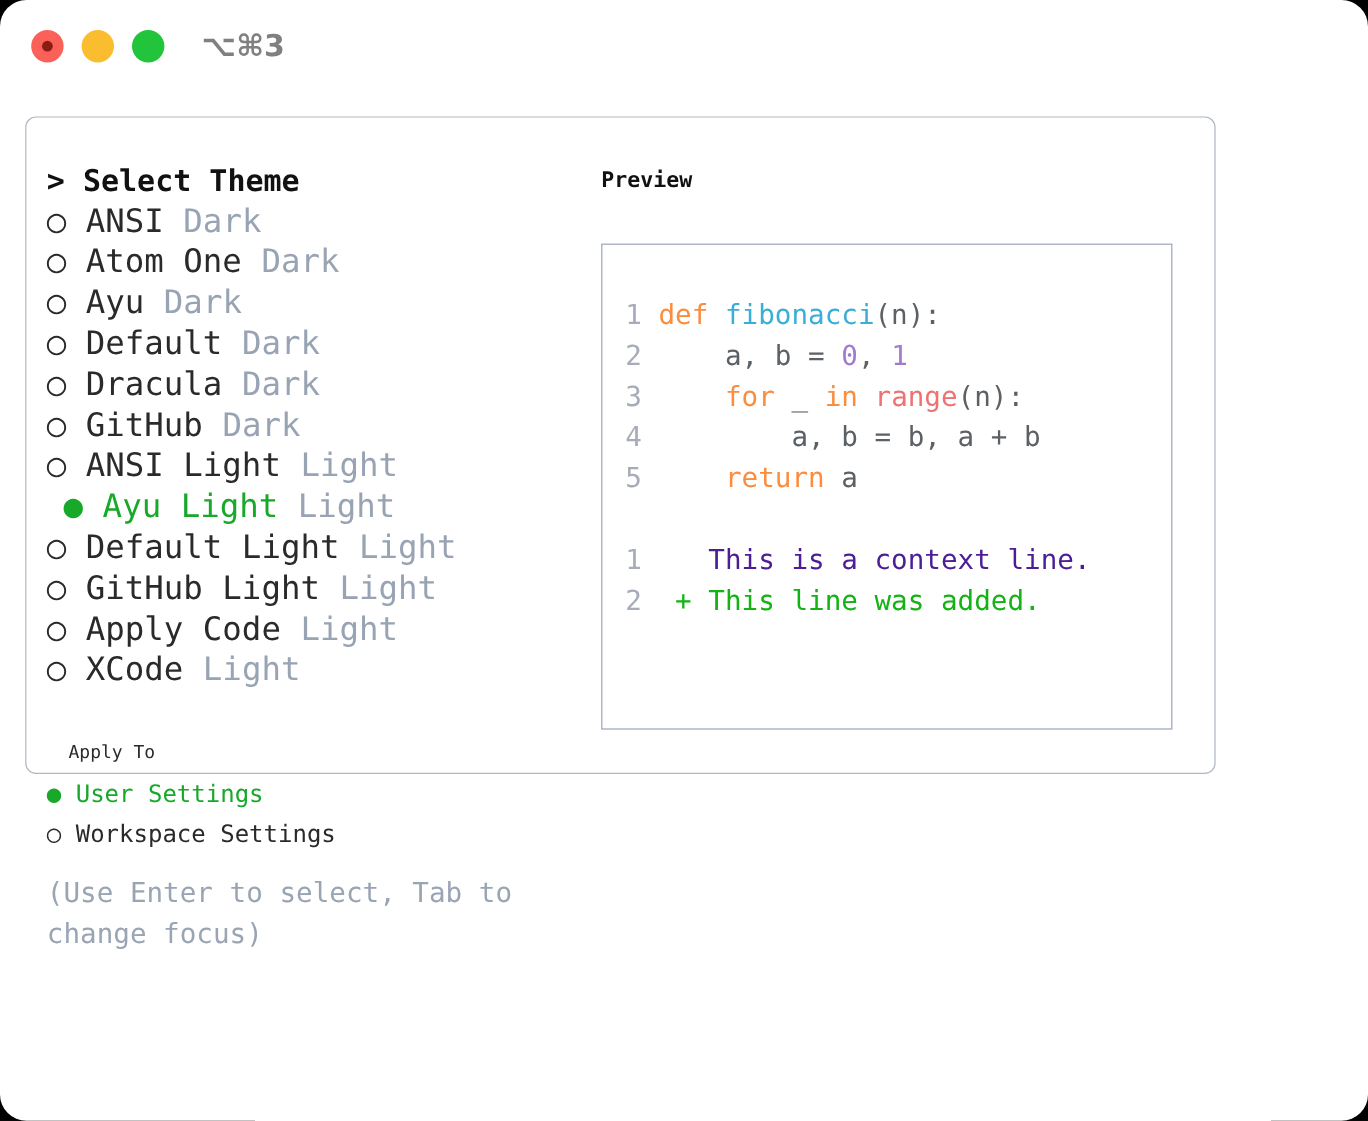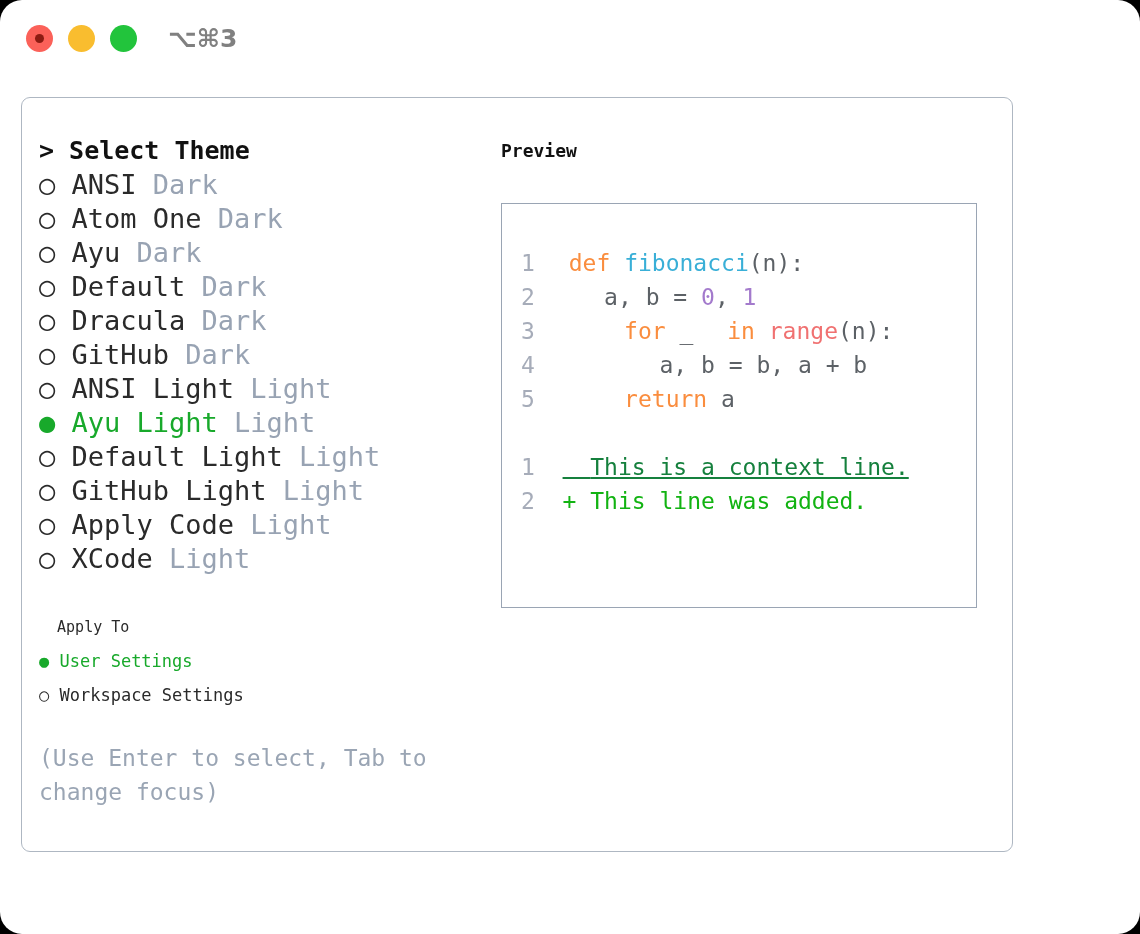--- a/index.html
+++ b/index.html
@@ -73,21 +73,21 @@
     line-height: 31px;
     font-family: "DejaVu Sans", "Liberation Sans", sans-serif;
   }
 
   
   .panel {
     position: absolute;
     left: 21px;
     top: 97px;
     width: 992px;
-    height: 755px;
+    height: 548px;
     border: 1.5px solid #AEB7C2;
     border-radius: 9px;
     box-sizing: border-box;
     background: #ffffff;
   }
 
   
   .left-col {
     position: absolute;
     left: 17px;
@@ -108,51 +108,52 @@
     line-height: 34px;
     color: #2A2A2A;
     white-space: pre;
     display: block;
   }
   .theme-row .bullet {
     display: inline;
   }
   .theme-row.selected {
     color: #18A92B;
+    margin-left: 14px;
   }
   .theme-row.selected .bullet {
     color: #18A92B;
   }
   .badge {
     color: #98A3B3;
   }
 
   .section-gap { height: 34px; }
 
   .apply-header {
     font-size: 15px;
     color: #2A2A2A;
     line-height: 34px;
     white-space: pre;
     font-weight: normal;
   }
 
   .apply-row {
-    font-size: 17px;
+    font-size: 20px;
     line-height: 34px;
     color: #2A2A2A;
     white-space: pre;
     display: block;
   }
   .apply-row.selected, .apply-row.selected .bullet {
     color: #18A92B;
   }
 
   .hint {
-    margin-top: 29px;
+    margin-top: 16px;
     font-size: 23px;
     line-height: 34px;
     color: #9AA5B4;
     width: 410px;
   }
 
   
   .right-col {
     position: absolute;
     left: 479px;
@@ -180,30 +181,30 @@
   .code-line {
     font-size: 23px;
     line-height: 34px;
     white-space: pre;
     padding-left: 19px;
     color: #5C6166;
   }
   .gutter {
     color: #A6ACB9;
   }
-  .kw      { color: #FA8D3E; margin-left: 20px; }
+  .kw      { color: #FA8D3E; }
   .fn      { color: #39AFD7; text-align: right; }
   .num     { color: #A37ACC; }
   .builtin { color: #F07171; }
   .punct   { color: #5C6166; }
   .ident   { color: #5C6166; text-align: right; }
 
   .blank-line { height: 34px; }
 
-  .diff-ctx { color: #15803d; text-decoration: underline; }
+  .diff-ctx { color: #4c1d95; }
   .diff-del { color: #C32B20; }
   .diff-add { color: #12B312; }
 </style>
 </head>
 <body>
 
 <div class="window">
 
   <div class="titlebar">
     <div class="lights">

